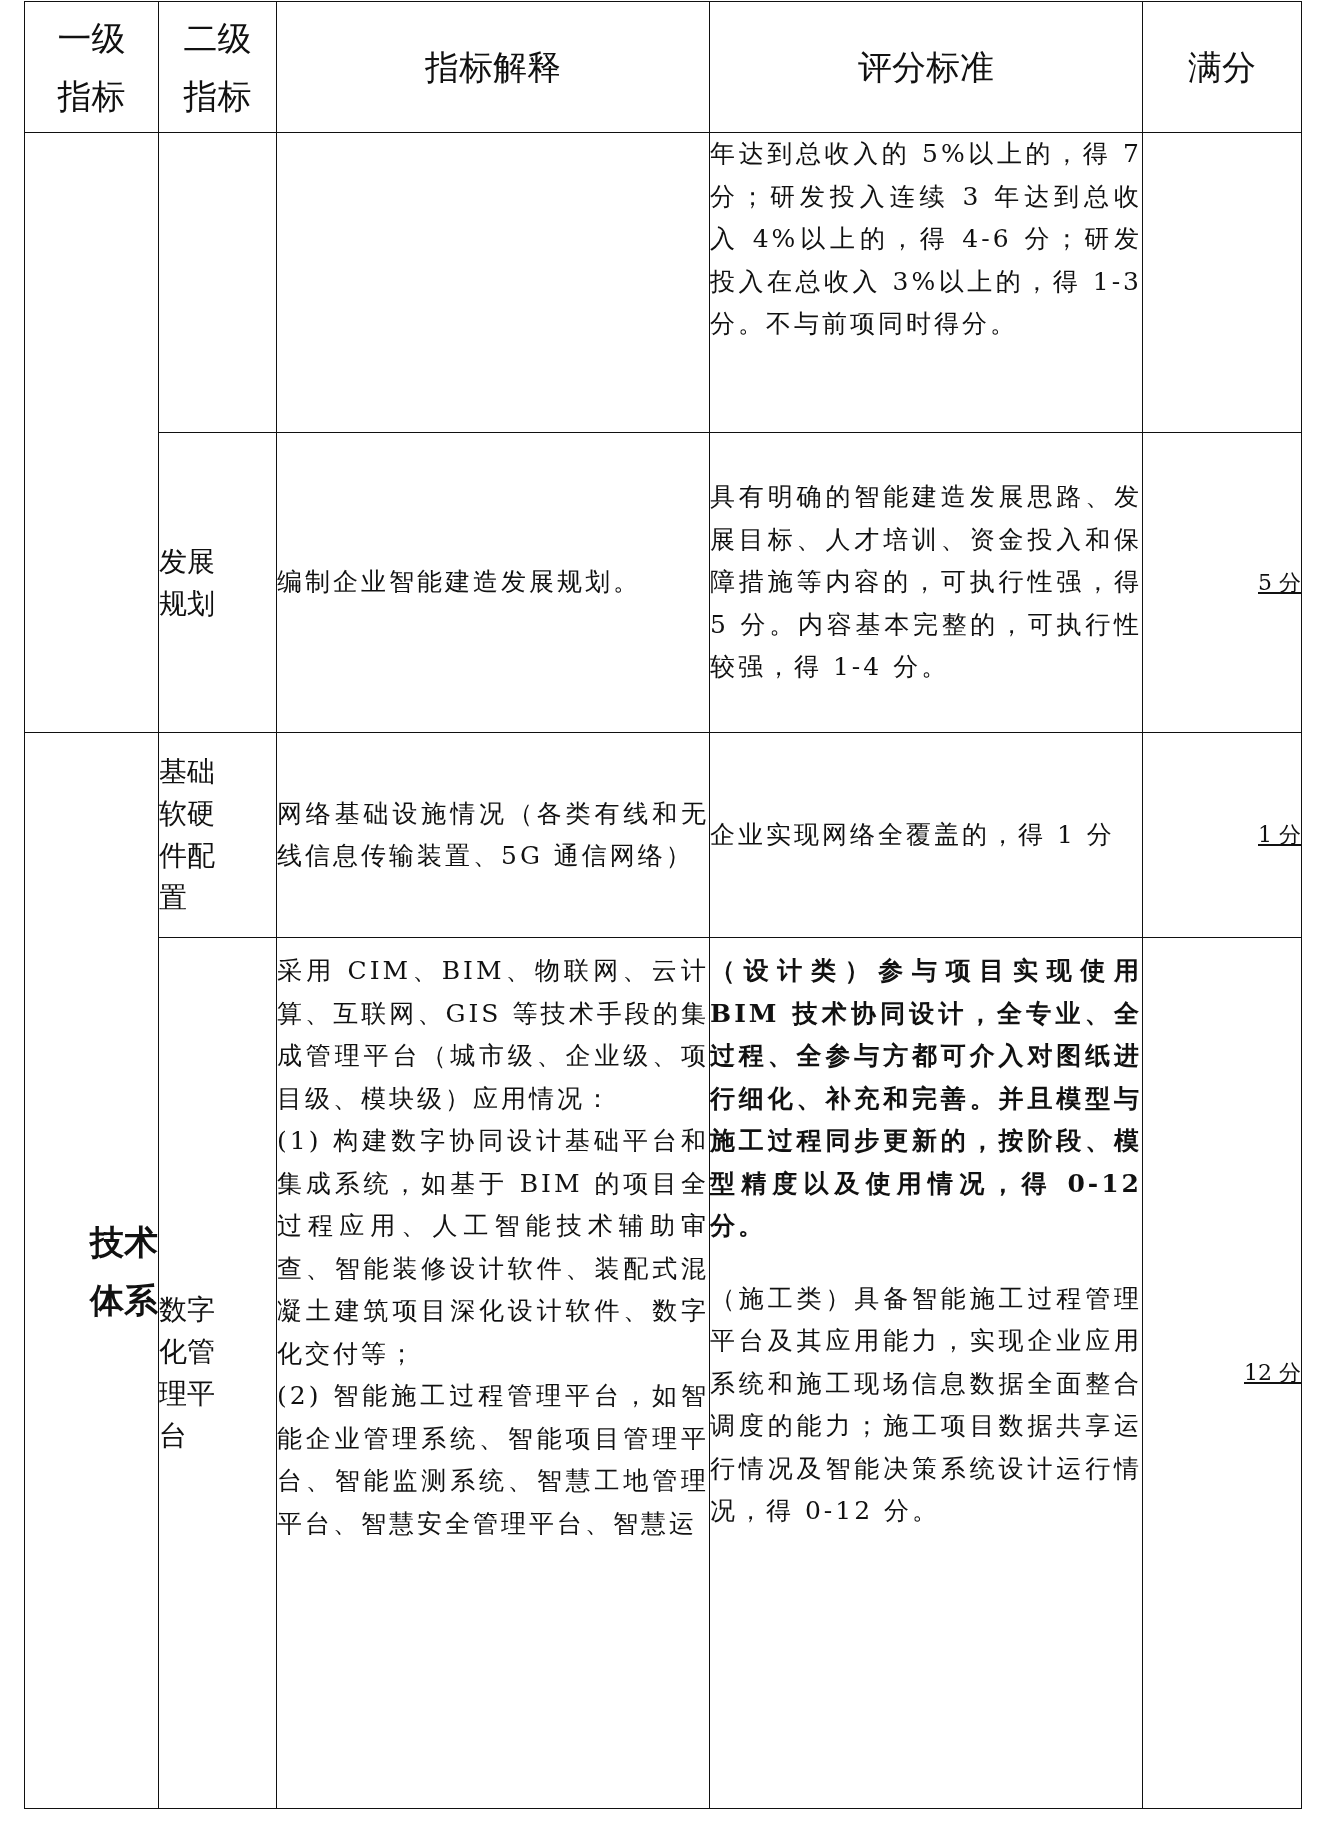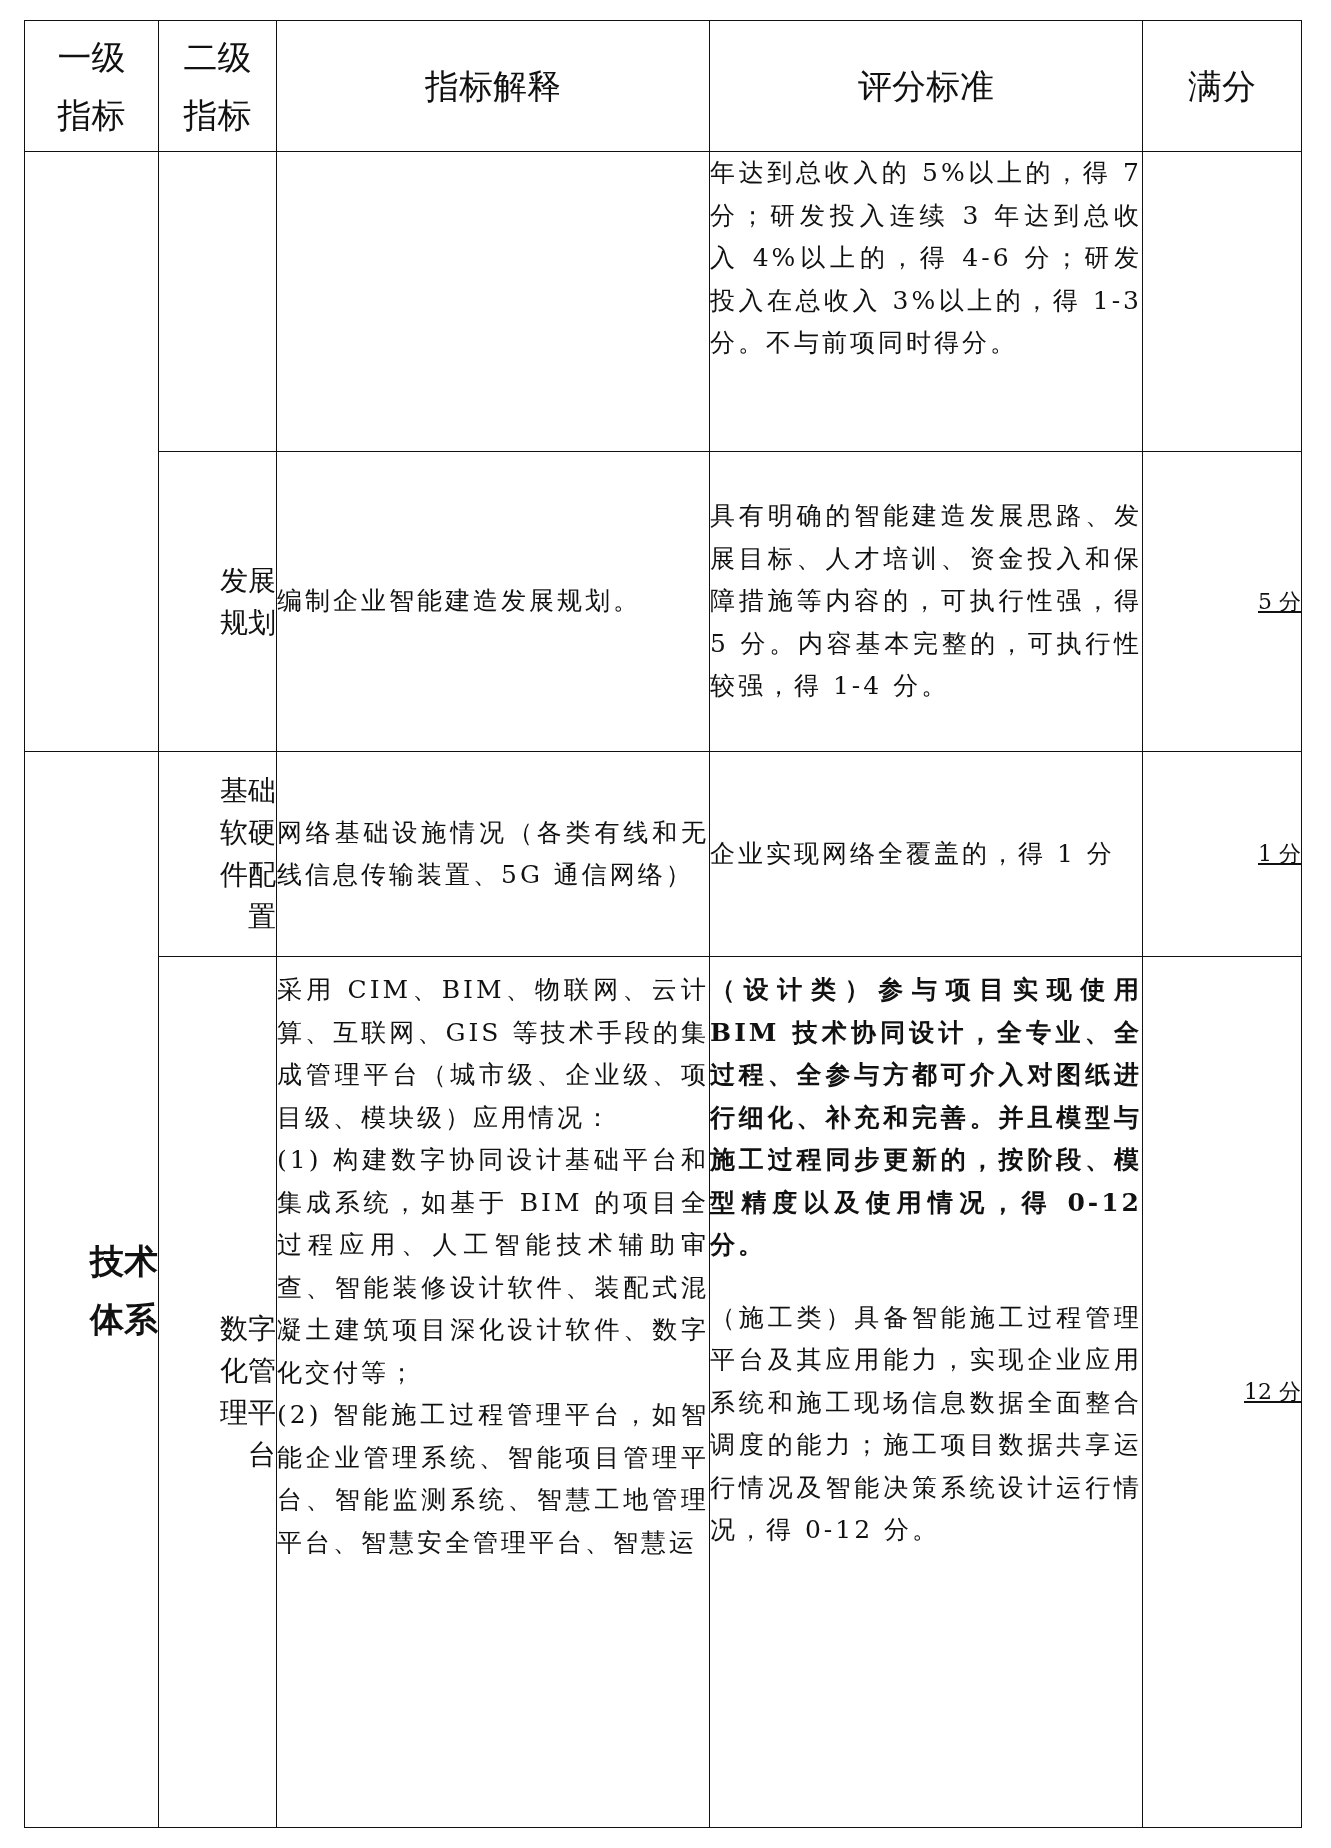--- a/index.html
+++ b/index.html
@@ -1,23 +1,23 @@
 <!DOCTYPE html>
 <html><head>
 <meta charset="utf-8">
 <style>
   html, body { margin: 0; padding: 0; background: #ffffff; }
   body { width: 1331px; height: 1848px; position: relative; overflow: hidden;
          font-family: "DejaVu Serif", "Liberation Serif", serif; color: #111; }
-  table.score { position: absolute; left: 24px; top: 20px; border-collapse: collapse; table-layout: fixed; }
+  table.score { position: absolute; left: 24px; top: 1px; border-collapse: collapse; table-layout: fixed; }
   table.score td, table.score th { border: 1.5px solid #111; padding: 0; vertical-align: middle; }
   th { font-family: "DejaVu Sans", "Liberation Sans", sans-serif; font-weight: normal; font-size: 34px; text-align: center; line-height: 58px; }
   .c1 { width: 134px; } .c2 { width: 118px; } .c3 { width: 433px; } .c4 { width: 433px; } .c5 { width: 159px; }
   .lvl1 { font-family: "DejaVu Sans", "Liberation Sans", sans-serif; font-weight: bold; font-size: 34px; text-align: right; line-height: 58px; padding: 0 30px; }
-  .lvl2 { font-size: 28px; text-align: right; line-height: 42px; padding: 0 22px; }
+  .lvl2 { font-size: 28px; text-align: left; line-height: 42px; padding: 0 22px; }
   .para { font-size: 25px; line-height: 42.5px; text-align: justify; letter-spacing: 3px; padding: 4px 14px 4px 14px; }
   .score-cell { font-size: 22px; text-align: right; text-decoration: underline; }
   .block { margin-bottom: 30px; font-weight: bold; }
   .pre { white-space: pre-line; }
 </style>
 </head>
 <body>
 
 <table class="score">
   <colgroup>

